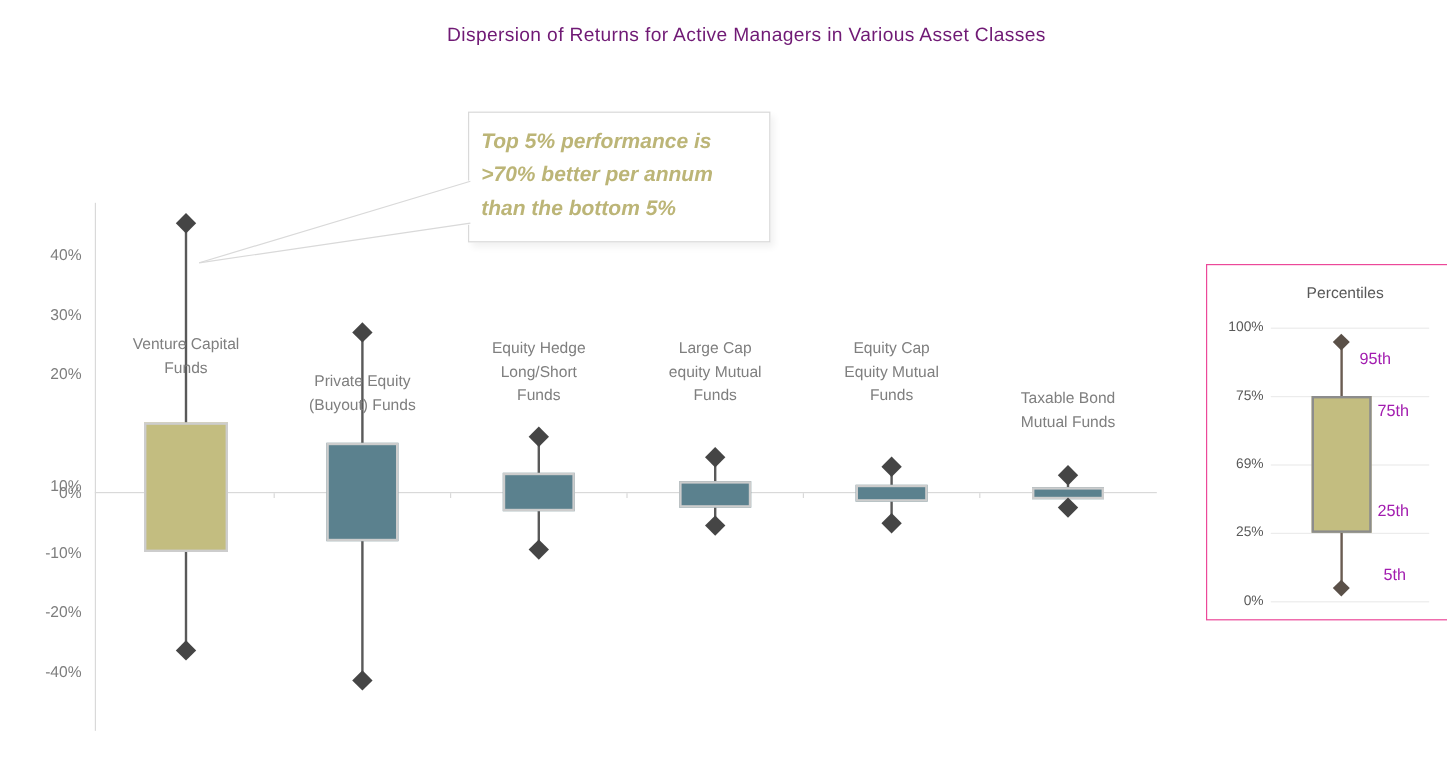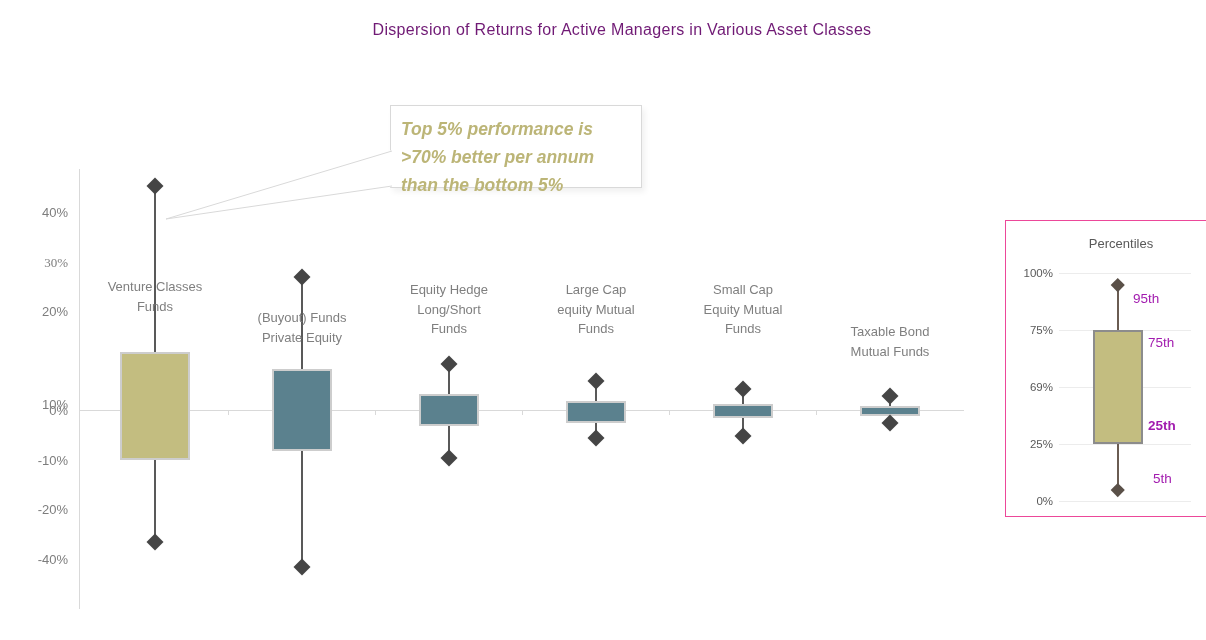--- a/index.html
+++ b/index.html
@@ -1,23 +1,23 @@
 <!DOCTYPE html>
 <html><head>
 <meta charset="utf-8">
 <style>
   html,body{margin:0;padding:0;background:#ffffff;}
   body{width:1206px;height:640px;overflow:hidden;position:relative;
        font-family:"Liberation Sans",sans-serif;}
   #chart-root{position:absolute;left:0;top:0;width:1206px;height:640px;}
   .chart-title{position:absolute;left:40px;top:21px;width:1164px;text-align:center;
        font-size:16px;color:#701a75;letter-spacing:.3px;}
-  .callout-box{position:absolute;left:390px;top:93px;width:252px;height:83px;
+  .callout-box{position:absolute;left:390px;top:93px;width:252px;height:109px;
        background:#fff;border:1px solid #d9d9d9;box-sizing:border-box;
-       box-shadow:3px 4px 6px rgba(0,0,0,0.06);z-index:1;margin-top:12px;}
+       box-shadow:3px 4px 6px rgba(0,0,0,0.06);z-index:1;}
   .callout-text{position:absolute;left:10px;top:9px;width:235px;
        font-size:17.5px;font-weight:bold;font-style:italic;line-height:28px;}
   #leader-svg{position:absolute;left:0;top:0;width:1206px;height:640px;
        pointer-events:none;z-index:2;}
   .ytick{position:absolute;width:48px;left:20px;text-align:right;height:18px;
        line-height:18px;font-size:13px;color:#7d7d7d;}
   .cat-label{position:absolute;text-align:center;font-size:13px;line-height:19.5px;color:#7f7f7f;}
   .legend-panel{position:absolute;left:1005px;top:220px;width:232px;height:297px;
        background:#fff;border:1px solid #ec4899;box-sizing:border-box;}
   .legend-title{position:absolute;left:0;top:15px;width:100%;text-align:center;
@@ -35,43 +35,43 @@
 
   <div id="plot-area">
       <div style="position: absolute; left: 79px; top: 169px; width: 1px; height: 440px; background: rgb(217, 217, 217);"></div>
       <div style="position: absolute; left: 79px; top: 410px; width: 885px; height: 1px; background: rgb(217, 217, 217);"></div>
       <div style="position: absolute; left: 228px; top: 411px; width: 1px; height: 4px; background: rgb(217, 217, 217);"></div>
       <div style="position: absolute; left: 375px; top: 411px; width: 1px; height: 4px; background: rgb(217, 217, 217);"></div>
       <div style="position: absolute; left: 522px; top: 411px; width: 1px; height: 4px; background: rgb(217, 217, 217);"></div>
       <div style="position: absolute; left: 669px; top: 411px; width: 1px; height: 4px; background: rgb(217, 217, 217);"></div>
       <div style="position: absolute; left: 816px; top: 411px; width: 1px; height: 4px; background: rgb(217, 217, 217);"></div>
       <div class="ytick" style="top: 204px;">40%</div>
-      <div class="ytick" style="top: 253.5px; font-family: Liberation Serif, serif;">30%</div>
+      <div class="ytick" style="top: 253.5px;">30%</div>
       <div class="ytick" style="top: 303px;">20%</div>
       <div class="ytick" style="top: 352.5px; margin-top: 43px;">10%</div>
       <div class="ytick" style="top: 402px;">0%</div>
       <div class="ytick" style="top: 451.5px;">-10%</div>
       <div class="ytick" style="top: 501px;">-20%</div>
       <div class="ytick" style="top: 550.5px;">-40%</div>
       <div class="ytick" style="top: 616px; margin-top: 24px;">-40%</div>
       <div style="position: absolute; left: 154px; top: 185.775px; width: 2px; height: 356.4px; background: rgb(89, 89, 89);"></div>
       <div style="position: absolute; left: 120px; top: 351.6px; width: 70px; height: 108.9px; background: rgb(195, 189, 128); border: 2px solid rgb(205, 205, 205); box-sizing: border-box;"></div>
       <div style="position: absolute; left: 149px; top: 179.775px; width: 12px; height: 12px; background: rgb(69, 69, 69); transform: rotate(45deg);"></div>
       <div style="position: absolute; left: 149px; top: 536.175px; width: 12px; height: 12px; background: rgb(69, 69, 69); transform: rotate(45deg);"></div>
       <div class="cat-label" style="left: 75px; top: 277px; width: 160px;">
-        <div style="">Venture Classes</div>
+        <div style="">Venture Capital</div>
         <div style="">Funds</div>
       </div>
       <div style="position: absolute; left: 301px; top: 277.35px; width: 2px; height: 289.575px; background: rgb(89, 89, 89);"></div>
       <div style="position: absolute; left: 272px; top: 368.925px; width: 60px; height: 81.675px; background: rgb(91, 129, 142); border: 2px solid rgb(205, 205, 205); box-sizing: border-box;"></div>
       <div style="position: absolute; left: 296px; top: 271.35px; width: 12px; height: 12px; background: rgb(69, 69, 69); transform: rotate(45deg);"></div>
       <div style="position: absolute; left: 296px; top: 560.925px; width: 12px; height: 12px; background: rgb(69, 69, 69); transform: rotate(45deg);"></div>
       <div class="cat-label" style="left: 222px; top: 308px; width: 160px;">
+        <div style="">Private Equity</div>
         <div style="">(Buyout) Funds</div>
-        <div style="">Private Equity</div>
       </div>
       <div style="position: absolute; left: 448px; top: 363.975px; width: 2px; height: 94.05px; background: rgb(89, 89, 89);"></div>
       <div style="position: absolute; left: 419px; top: 393.675px; width: 60px; height: 32.175px; background: rgb(91, 129, 142); border: 2px solid rgb(205, 205, 205); box-sizing: border-box;"></div>
       <div style="position: absolute; left: 443px; top: 357.975px; width: 12px; height: 12px; background: rgb(69, 69, 69); transform: rotate(45deg);"></div>
       <div style="position: absolute; left: 443px; top: 452.025px; width: 12px; height: 12px; background: rgb(69, 69, 69); transform: rotate(45deg);"></div>
       <div class="cat-label" style="left: 369px; top: 280px; width: 160px;">
         <div style="">Equity Hedge</div>
         <div style="">Long/Short</div>
         <div style="">Funds</div>
       </div>
@@ -82,21 +82,21 @@
       <div class="cat-label" style="left: 516px; top: 280px; width: 160px;">
         <div style="">Large Cap</div>
         <div style="">equity Mutual</div>
         <div style="">Funds</div>
       </div>
       <div style="position: absolute; left: 742px; top: 388.725px; width: 2px; height: 47.025px; background: rgb(89, 89, 89);"></div>
       <div style="position: absolute; left: 713px; top: 403.575px; width: 60px; height: 14.85px; background: rgb(91, 129, 142); border: 2px solid rgb(205, 205, 205); box-sizing: border-box;"></div>
       <div style="position: absolute; left: 737px; top: 382.725px; width: 12px; height: 12px; background: rgb(69, 69, 69); transform: rotate(45deg);"></div>
       <div style="position: absolute; left: 737px; top: 429.75px; width: 12px; height: 12px; background: rgb(69, 69, 69); transform: rotate(45deg);"></div>
       <div class="cat-label" style="left: 663px; top: 280px; width: 160px;">
-        <div style="">Small Cap</div>
+        <div style="">Equity Cap</div>
         <div style="">Equity Mutual</div>
         <div style="">Funds</div>
       </div>
       <div style="position: absolute; left: 889px; top: 396.15px; width: 2px; height: 27.225px; background: rgb(89, 89, 89);"></div>
       <div style="position: absolute; left: 860px; top: 406.05px; width: 60px; height: 9.9px; background: rgb(91, 129, 142); border: 2px solid rgb(205, 205, 205); box-sizing: border-box;"></div>
       <div style="position: absolute; left: 884px; top: 390.15px; width: 12px; height: 12px; background: rgb(69, 69, 69); transform: rotate(45deg);"></div>
       <div style="position: absolute; left: 884px; top: 417.375px; width: 12px; height: 12px; background: rgb(69, 69, 69); transform: rotate(45deg);"></div>
       <div class="cat-label" style="left: 810px; top: 282px; width: 160px; margin-top: 40px;">
         <div style="">Taxable Bond</div>
         <div style="">Mutual Funds</div>
@@ -128,18 +128,18 @@
         <div style="position: absolute; left: 53px; top: 223px; width: 132px; height: 1px; background: rgb(236, 236, 236);"></div>
         <div class="legend-tick" style="top: 215px;">25%</div>
         <div style="position: absolute; left: 53px; top: 280px; width: 132px; height: 1px; background: rgb(236, 236, 236);"></div>
         <div class="legend-tick" style="top: 272px;">0%</div>
         <div style="position: absolute; left: 111px; top: 63.4px; width: 2px; height: 205.2px; background: rgb(106, 92, 82);"></div>
         <div style="position: absolute; left: 87px; top: 109px; width: 50px; height: 114px; background: rgb(195, 189, 128); border: 2px solid rgb(140, 140, 140); box-sizing: border-box;"></div>
         <div style="position: absolute; left: 107.25px; top: 58.65px; width: 9.5px; height: 9.5px; background: rgb(90, 80, 72); transform: rotate(45deg);"></div>
         <div style="position: absolute; left: 107.25px; top: 263.85px; width: 9.5px; height: 9.5px; background: rgb(90, 80, 72); transform: rotate(45deg);"></div>
         <div class="legend-marker-label" style="left: 127px; top: 70.4px;">95th</div>
         <div class="legend-marker-label" style="left: 142px; top: 114px;">75th</div>
-        <div class="legend-marker-label" style="left: 142px; top: 197px; font-weight: bold;">25th</div>
+        <div class="legend-marker-label" style="left: 142px; top: 197px;">25th</div>
         <div class="legend-marker-label" style="left: 147px; top: 249.6px;">5th</div>
       </div>
   </div>
 
 </div>
 
 </body></html>

